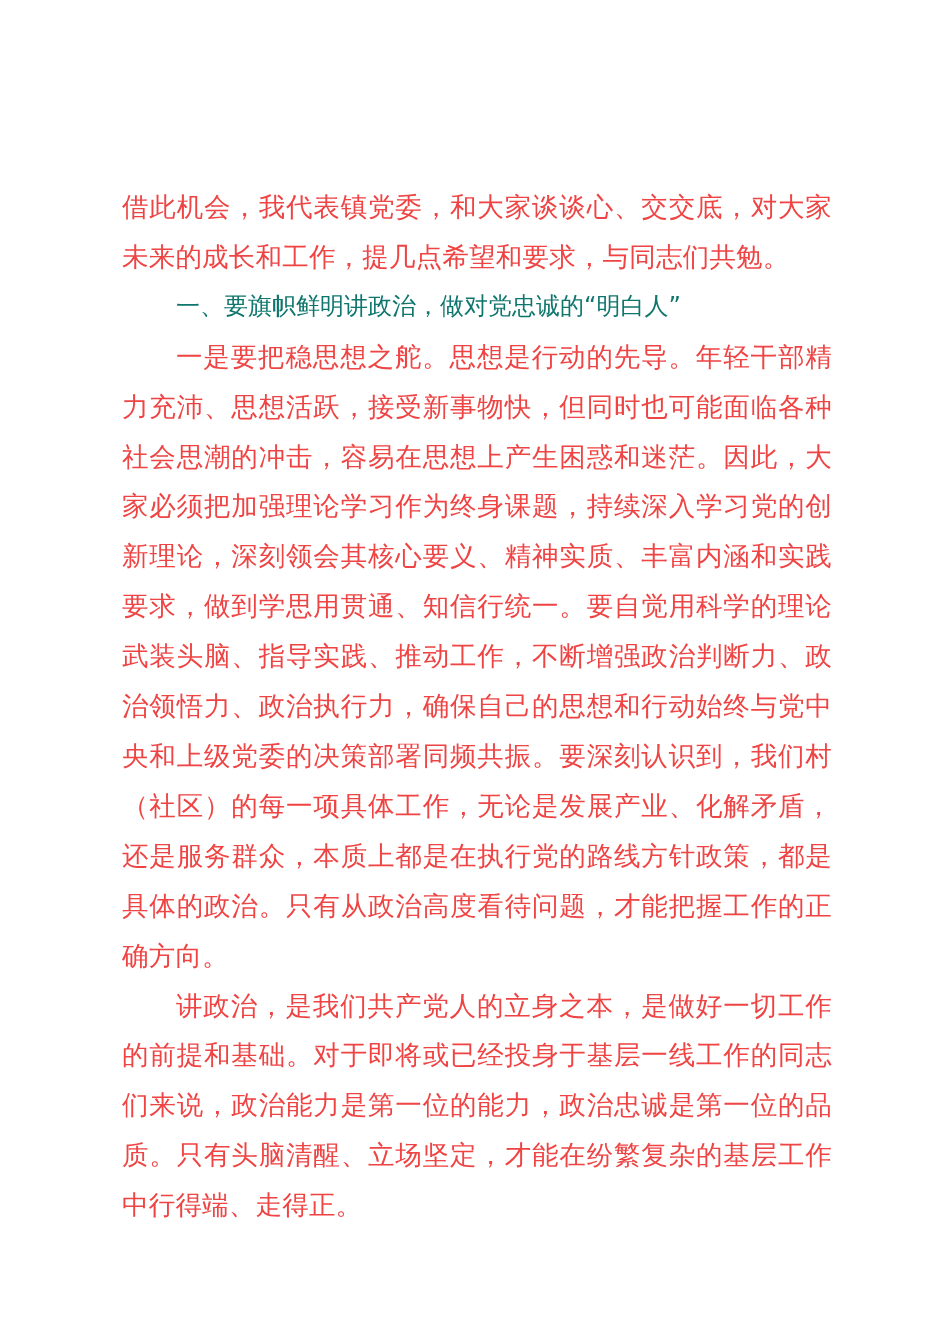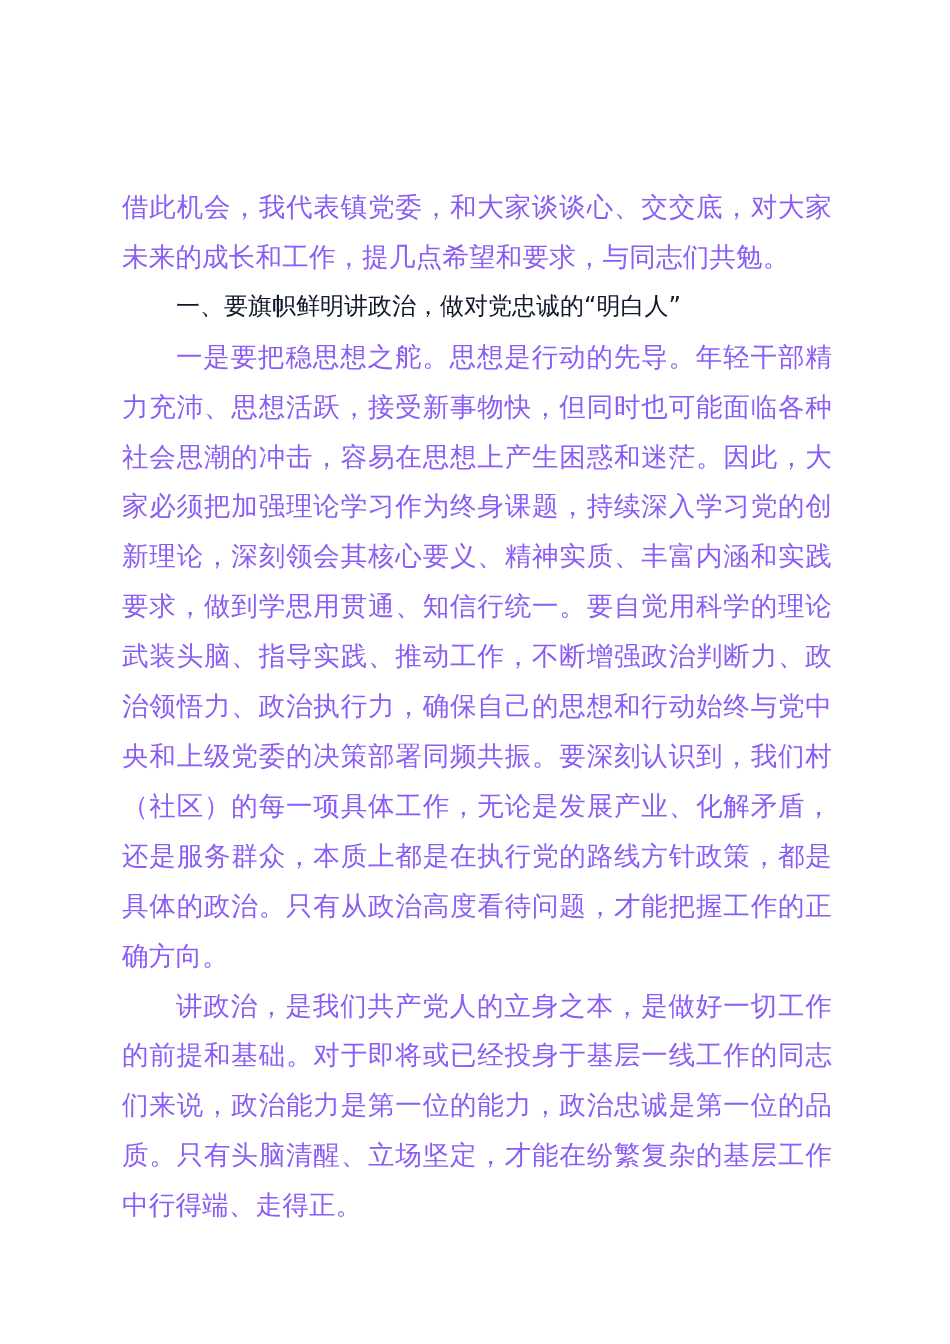--- a/index.html
+++ b/index.html
@@ -1,20 +1,20 @@
 <!DOCTYPE html>
 <html><head>
 <meta charset="utf-8">
 <style>
   html, body { margin:0; padding:0; background:#ffffff; }
   body { width:950px; height:1344px; position:relative; overflow:hidden; }
   .page { position:absolute; left:122px; top:182px; width:710px; }
-  .para { margin:0; font-family:"DejaVu Sans", sans-serif; font-size:26.5px; line-height:49.9px; color:#8b5cf6; text-align:justify; text-align-last:left; letter-spacing:0.2px; }
+  .para { margin:0; font-family:"DejaVu Sans", sans-serif; font-size:26.5px; line-height:49.9px; color:#ef4444; text-align:justify; text-align-last:left; letter-spacing:0.2px; }
   .indent { text-indent:54px; }
-  .heading { margin:0; font-family:"DejaVu Sans", sans-serif; font-size:24px; line-height:49.9px; color:#0f172a; text-indent:54px; }
+  .heading { margin:0; font-family:"DejaVu Sans", sans-serif; font-size:24px; line-height:49.9px; color:#0f766e; text-indent:54px; }
 </style>
 </head>
 <body>
 
 <div class="page">
   <p class="para">借此机会，我代表镇党委，和大家谈谈心、交交底，对大家未来的成长和工作，提几点希望和要求，与同志们共勉。</p>
   <p class="heading">一、要旗帜鲜明讲政治，做对党忠诚的“明白人”</p>
   <p class="para indent">一是要把稳思想之舵。思想是行动的先导。年轻干部精力充沛、思想活跃，接受新事物快，但同时也可能面临各种社会思潮的冲击，容易在思想上产生困惑和迷茫。因此，大家必须把加强理论学习作为终身课题，持续深入学习党的创新理论，深刻领会其核心要义、精神实质、丰富内涵和实践要求，做到学思用贯通、知信行统一。要自觉用科学的理论武装头脑、指导实践、推动工作，不断增强政治判断力、政治领悟力、政治执行力，确保自己的思想和行动始终与党中央和上级党委的决策部署同频共振。要深刻认识到，我们村（社区）的每一项具体工作，无论是发展产业、化解矛盾，还是服务群众，本质上都是在执行党的路线方针政策，都是具体的政治。只有从政治高度看待问题，才能把握工作的正确方向。</p>
   <p class="para indent">讲政治，是我们共产党人的立身之本，是做好一切工作的前提和基础。对于即将或已经投身于基层一线工作的同志们来说，政治能力是第一位的能力，政治忠诚是第一位的品质。只有头脑清醒、立场坚定，才能在纷繁复杂的基层工作中行得端、走得正。</p>
 </div>

